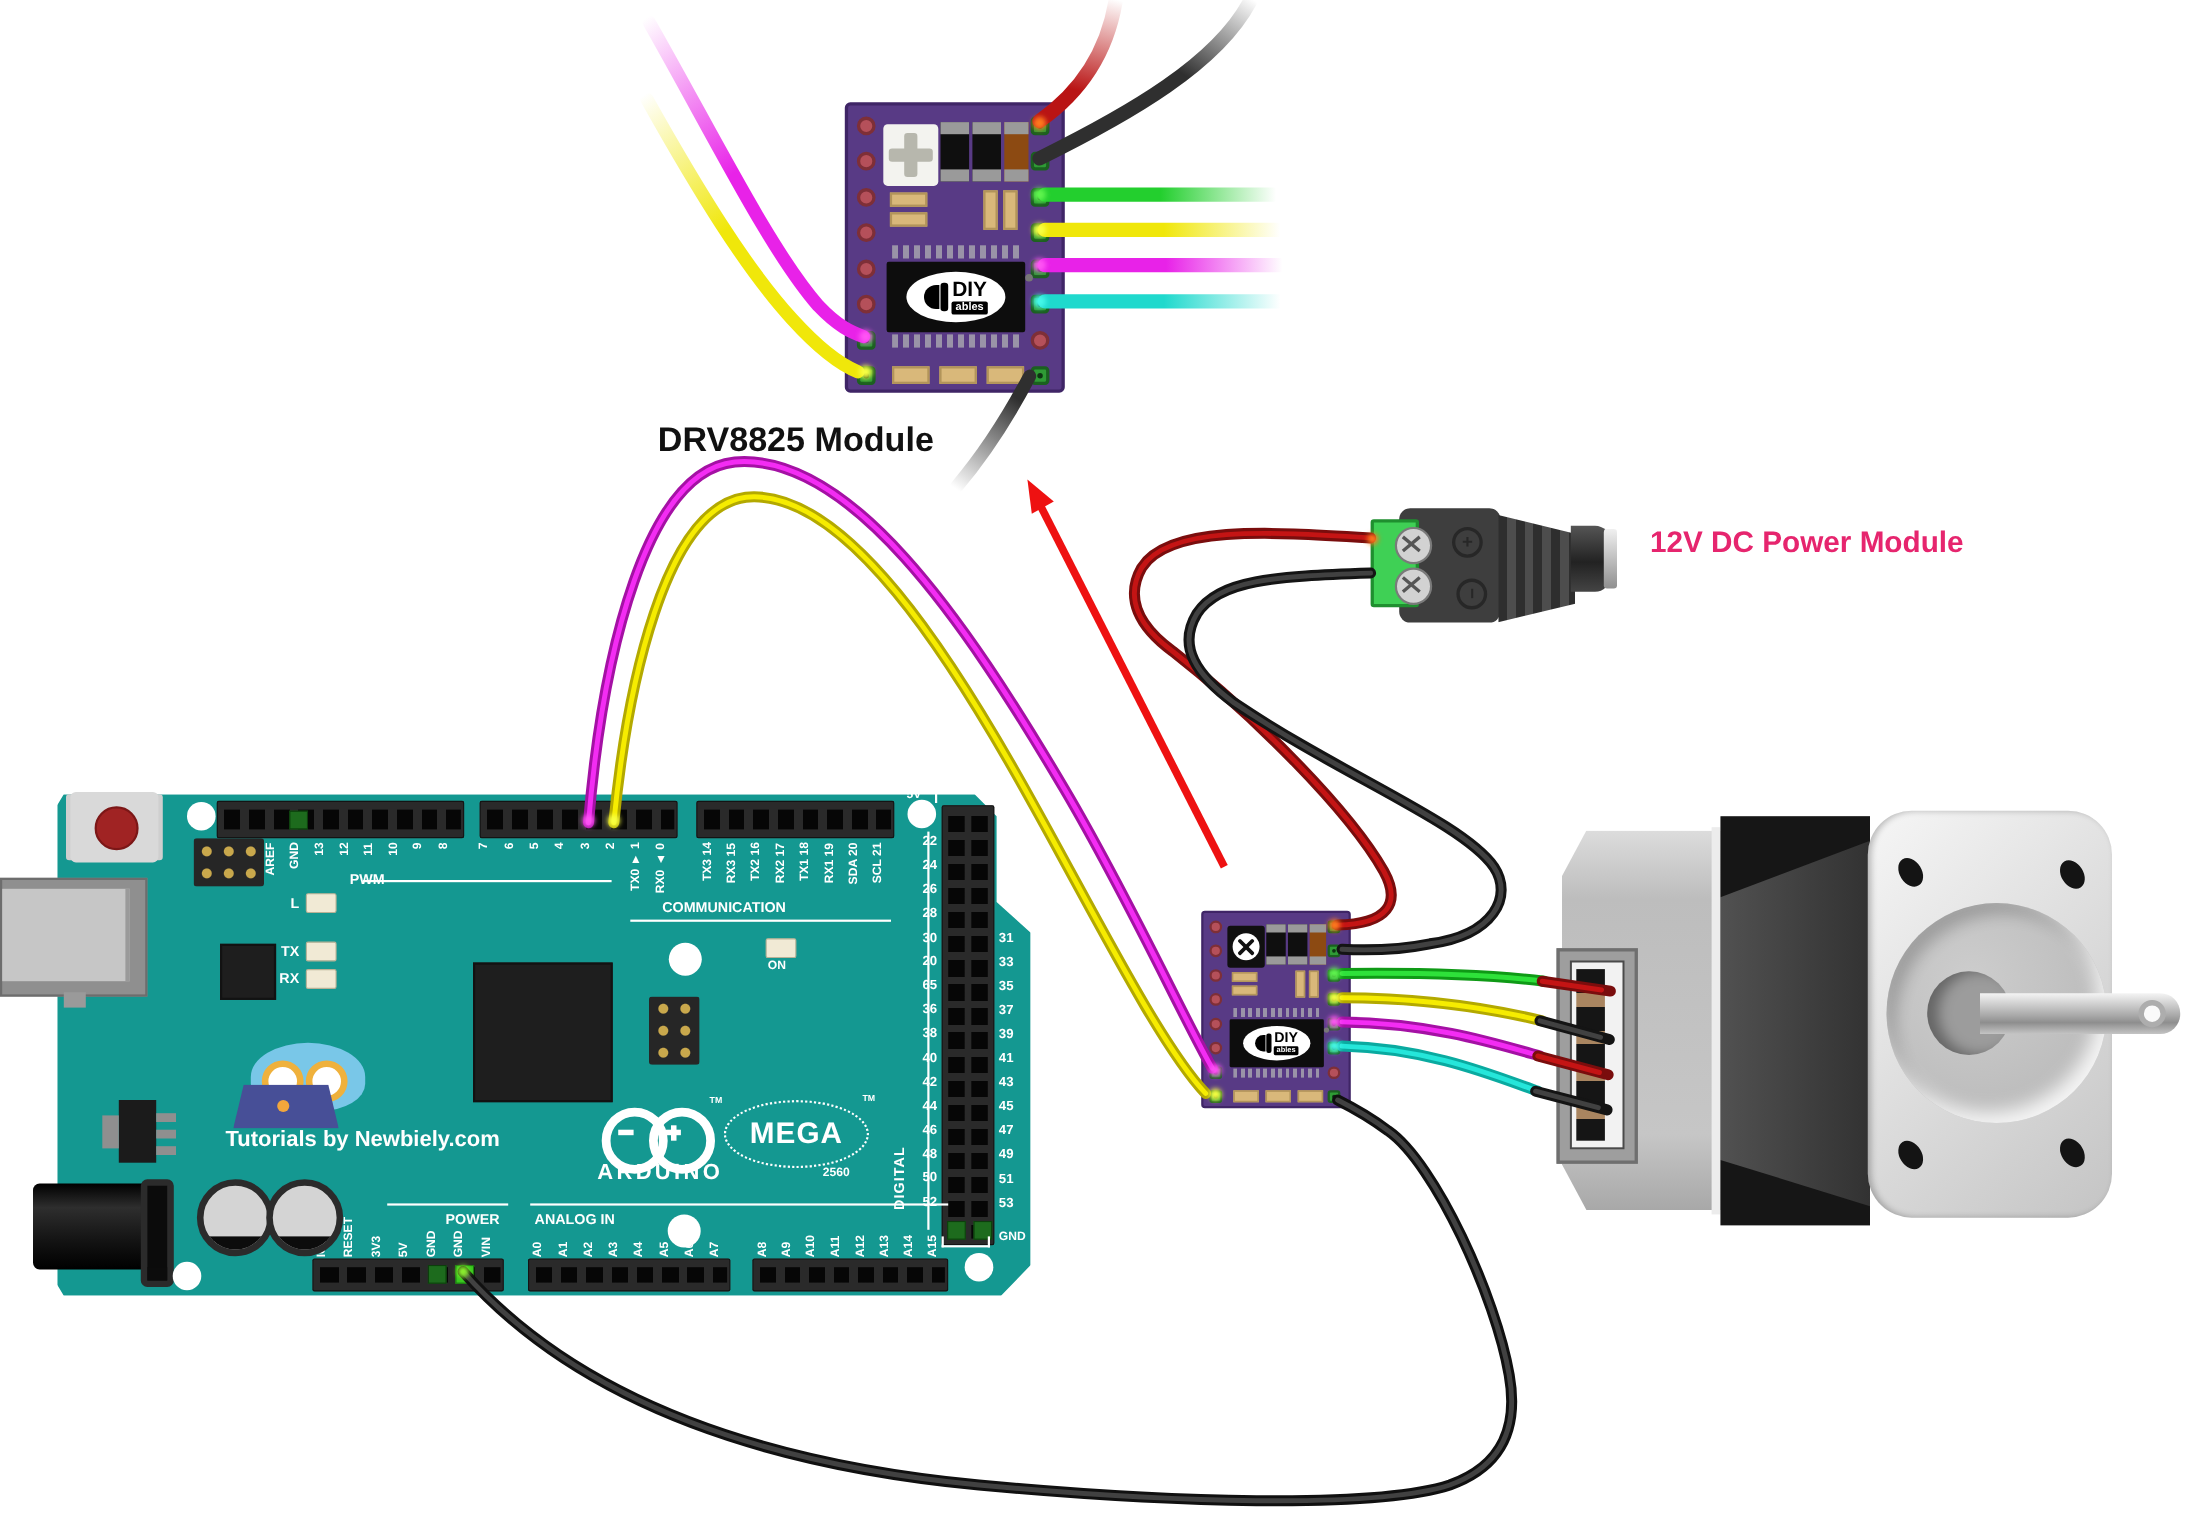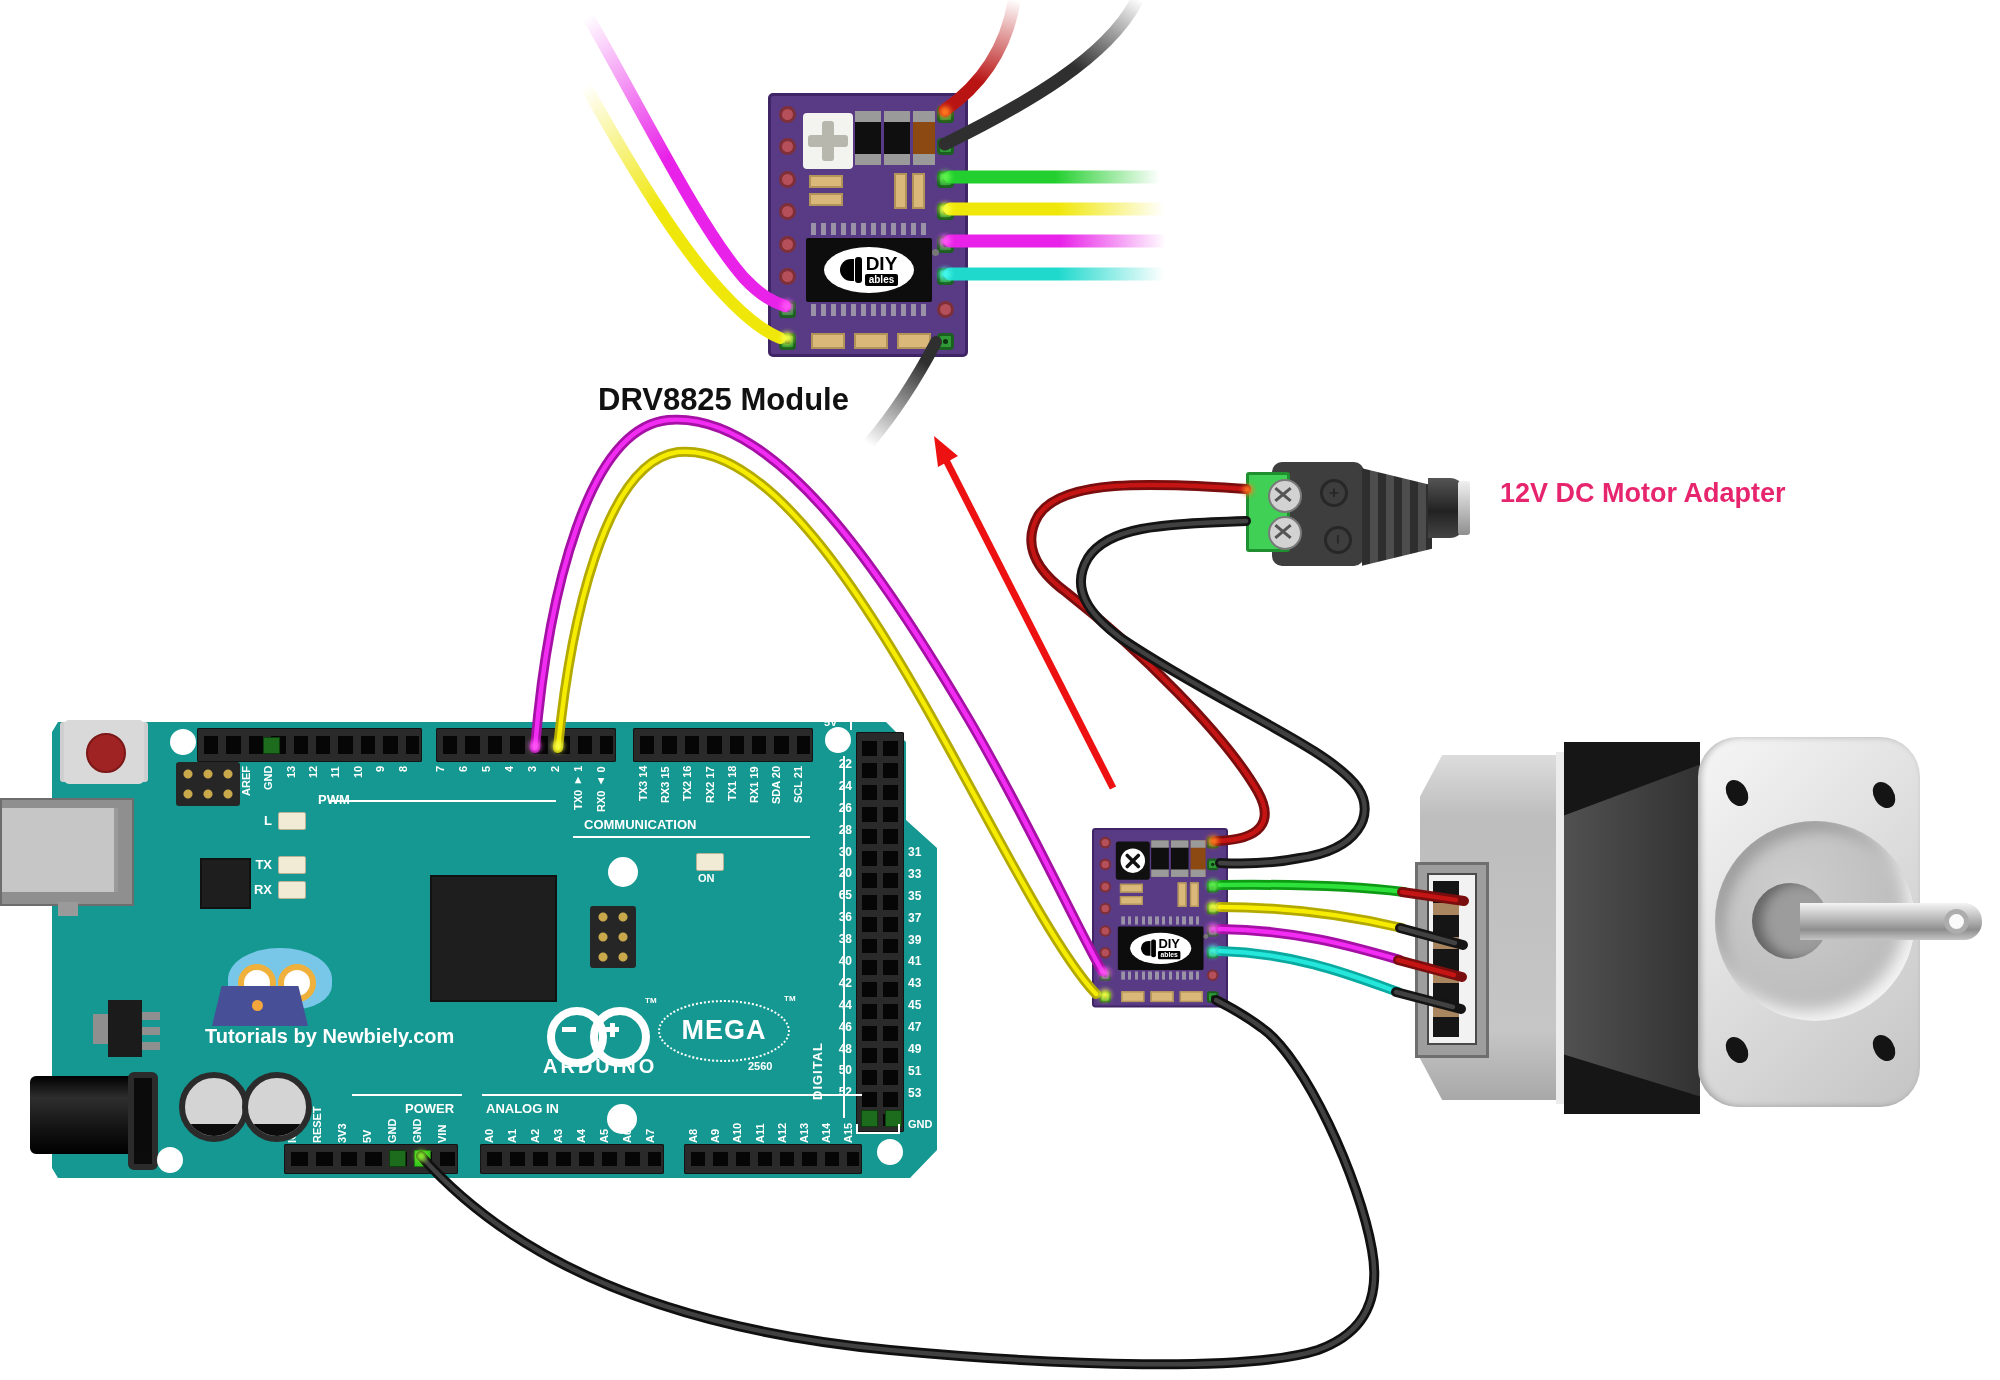--- a/index.html
+++ b/index.html
@@ -273,21 +273,21 @@
       <span>43</span>
       <span>45</span>
       <span>47</span>
       <span>49</span>
       <span>51</span>
       <span>53</span>
     </div>
 
   <div class="silk" style="left:290px;top:792px;font-size:13px;margin-left:28px;">PWM</div>
   <div class="sline" style="left:330px;top:800px;width:226px;height:2px;"></div>
-  <div class="silk" style="left:584px;top:817px;font-size:13px;">COMMUNICATION</div>
+  <div class="silk" style="left:602px;top:817px;font-size:13px;">COMMUNICATION</div>
   <div class="sline" style="left:573px;top:836px;width:237px;height:2px;"></div>
   <div class="silk" style="left:405px;top:1101px;font-size:13px;">POWER</div>
   <div class="sline" style="left:352px;top:1094px;width:110px;height:2px;"></div>
   <div class="silk" style="left:486px;top:1101px;font-size:13px;">ANALOG IN</div>
   <div class="sline" style="left:482px;top:1094px;width:380px;height:2px;"></div>
   <div class="silk" style="left:824px;top:716px;font-size:11px;">5V</div>
   <div class="abs" style="left:850px;top:718px;width:46px;height:12px;border:2px solid #fff;border-bottom:none;box-sizing:border-box;"></div>
   <div class="sline" style="left:843px;top:756px;width:2px;height:362px;"></div>
   <div class="vlab bot" style="left:808px;top:1022px;width:34px;height:78px;">
       <span style="width:34px;font-size:13px;letter-spacing:1px;">DIGITAL</span>
@@ -472,21 +472,21 @@
   <div class="abs boss"></div>
   <div class="abs hub"></div>
   <div class="abs shaft"></div>
   <div class="abs shafthole"></div>
   <div class="abs mconn">
       <div class="white"></div>
       <div class="slots"></div>
     </div>
 
   <div class="biglabel lbl-module">DRV8825 Module</div>
-  <div class="biglabel lbl-adapter">12V DC Motor Adapter</div>
+  <div class="biglabel lbl-adapter">12V DC Power Module</div>
 
   <svg class="wires" width="2000" height="1380" viewBox="0 0 2000 1380">
     <defs>
       <filter id="soft" x="-150%" y="-150%" width="400%" height="400%">
           <feGaussianBlur stdDeviation="2.6"></feGaussianBlur>
         </filter>
       <linearGradient id="gMtl" gradientUnits="userSpaceOnUse" x1="585" y1="18" x2="678" y2="150">
         <stop offset="0" stop-color="#e822e8" stop-opacity="0"></stop>
           <stop offset="1" stop-color="#e822e8"></stop>
         </linearGradient>

